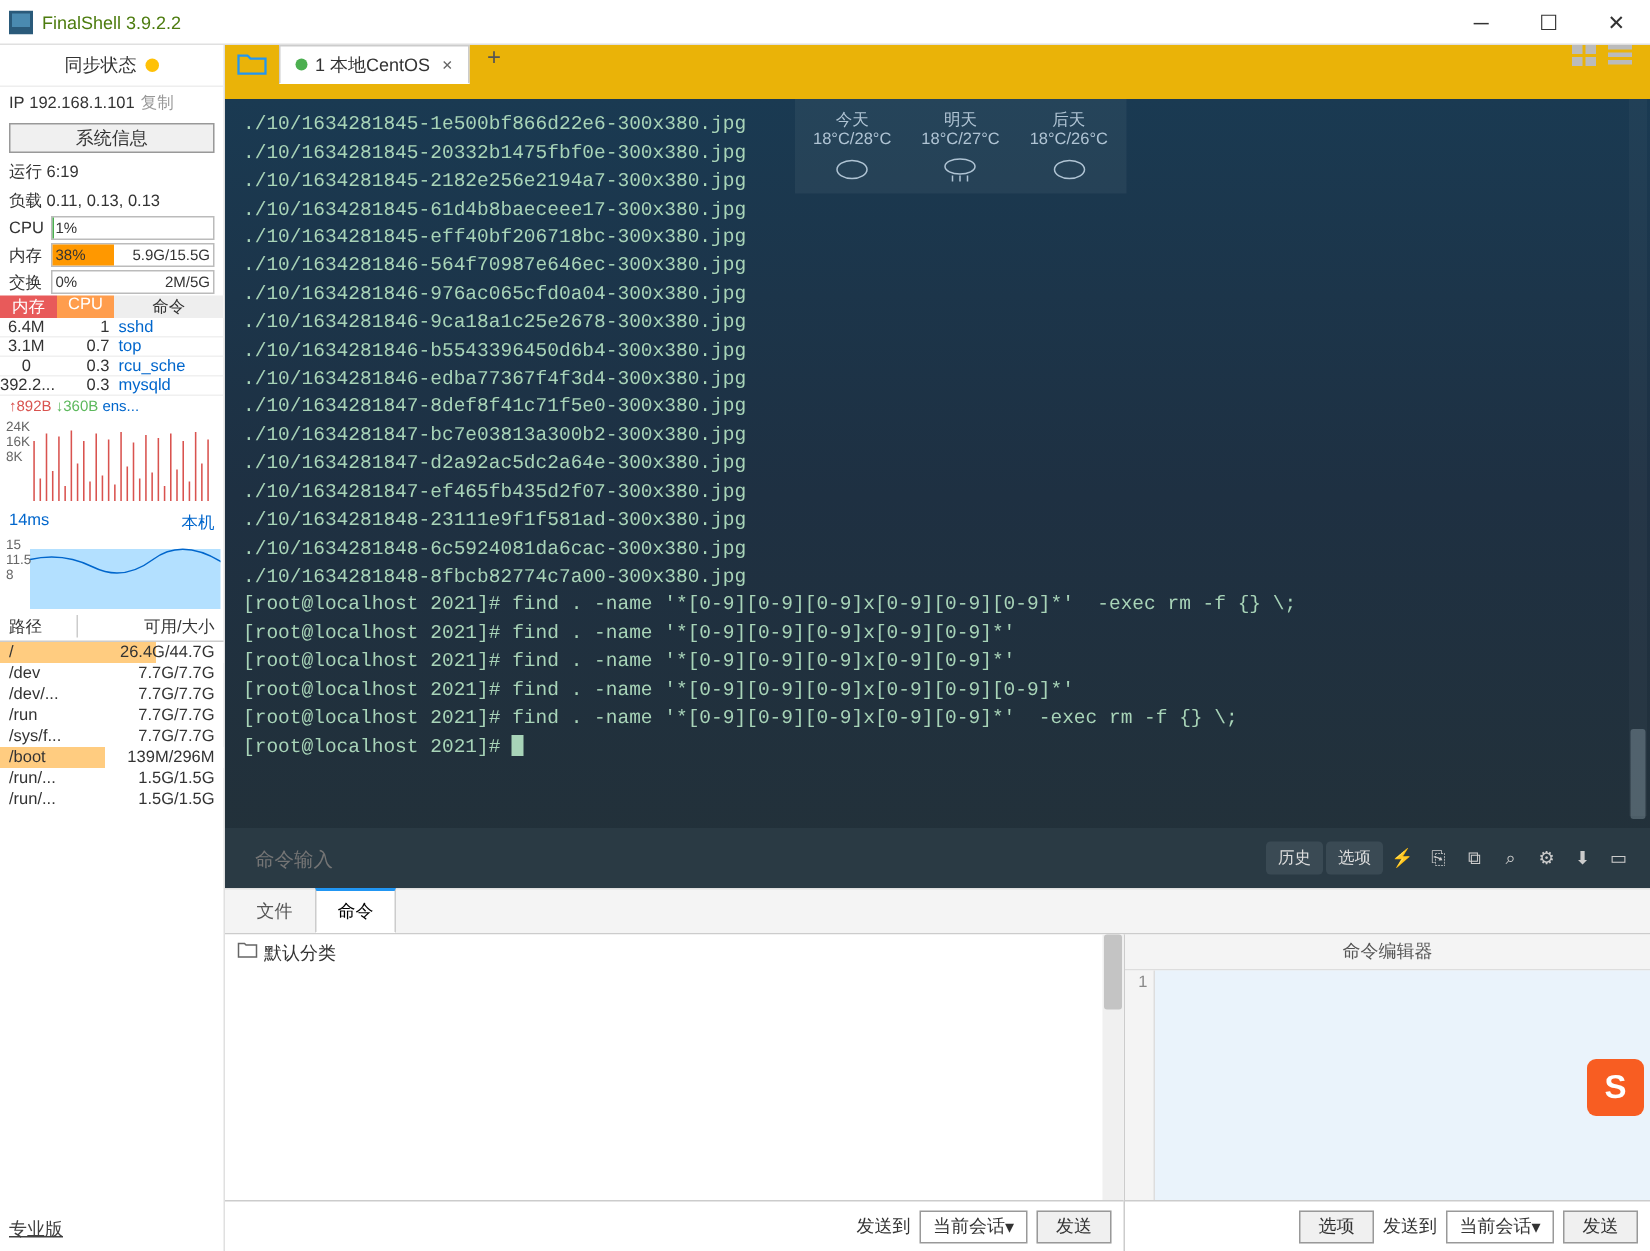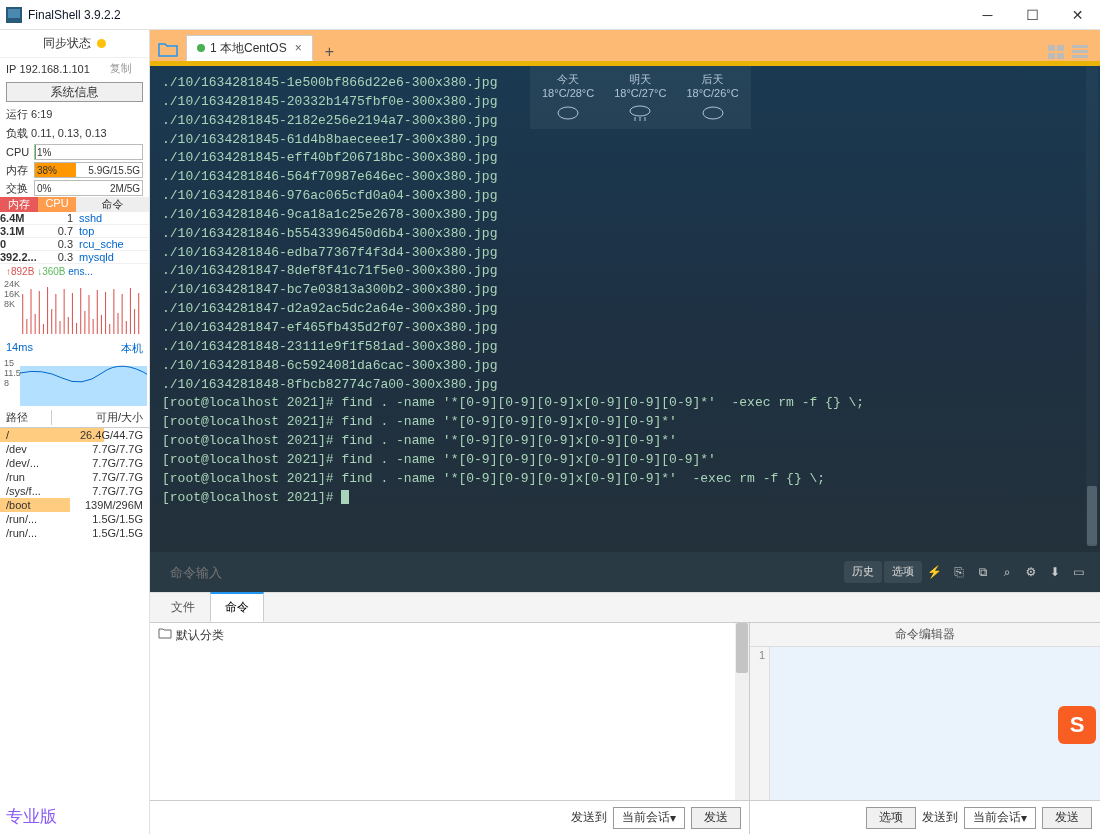--- a/index.html
+++ b/index.html
@@ -1,60 +1,60 @@
 <!DOCTYPE html>
 <html><head>
 <meta charset="utf-8">
 <style>
 * { margin:0; padding:0; box-sizing:border-box; font-family:"Microsoft YaHei","Segoe UI",Arial,sans-serif; }
 body { background:#fff; overflow:hidden; width:1100px; height:834px; font-size:12px; color:#333;}
 .titlebar { height:30px; display:flex; align-items:center; border-bottom:1px solid #e0e0e0; padding-left:6px;}
 .titlebar .logo { width:16px; height:16px; margin-right:6px; display:flex; align-items:center;}
-.titlebar .title { font-size:12px; color:#0f172a; flex:1;}
+.titlebar .title { font-size:12px; color:#4d7c0f; flex:1;}
 .winbtns { display:flex; height:100%;}
 .winbtn { width:45px; display:flex; align-items:center; justify-content:center; font-size:14px;}
 .app-body { display:flex; height:804px;}
 .sidebar { width:150px; border-right:1px solid #e0e0e0; display:flex; flex-direction:column; background:#fff;}
 .sync { display:flex; align-items:center; padding:5px 6px; font-size:12px; border-bottom:1px solid #eee;justify-content:center;}
 .dot { width:9px; height:9px; border-radius:50%; background:#ffc107; margin-left:6px;}
 .iprow { display:flex; align-items:center; padding:3px 6px; font-size:11px;}
-.copy-btn { font-size:11px; color:#999; margin-left:20px;}
+.copy-btn { font-size:11px; color:#999; margin-left:4px;}
 .sysinfo-btn { margin:3px 6px; height:20px; border:1px solid #999; background:#f0f0f0; display:flex; align-items:center; justify-content:center; font-size:12px;}
 .stat-line { padding:2px 6px; font-size:11px;}
 .stat-row { display:flex; align-items:center; padding:1px 6px; font-size:11px;}
 .stat-row .lbl { width:28px;}
 .bar { height:16px; flex:1; border:1px solid #bbb; background:#fff; position:relative; display:flex; align-items:center;}
 .bar-fill { position:absolute; left:0; top:0; bottom:0;}
 .bar-text { position:relative; font-size:10px; padding-left:2px; display:flex; width:100%; justify-content:space-between; padding-right:2px;}
 .proctable { font-size:11px;}
 .proctable .hdr { display:flex; background:#fff;}
 .proctable .hdr span:nth-child(1){width:38px;background:#e85a5a;color:#fff;text-align:center;}
 .proctable .hdr span:nth-child(2){width:38px;background:#ff9d4d;color:#fff;text-align:center;}
 .proctable .hdr span:nth-child(3){flex:1;background:#eee;text-align:center;}
 .proctable .prow { display:flex; border-bottom:1px solid #f0f0f0;}
-.proctable .prow span:nth-child(1){width:38px;text-align:left;padding-right:3px;font-weight:bold;}
+.proctable .prow span:nth-child(1){width:38px;text-align:center;padding-right:3px;}
 .proctable .prow span:nth-child(2){width:38px;text-align:right;padding-right:3px;}
 .proctable .prow span:nth-child(3){flex:1;padding-left:3px; color:#0066cc;}
 .netrow { display:flex; padding:2px 6px; font-size:10px;}
 .netrow .up{color:#d9534f;} .netrow .dn{color:#5cb85c;}
 .netgraph { height:60px; margin:0 2px; position:relative;}
 .netgraph svg { width:100%; height:100%;}
 .pingrow { display:flex; justify-content:space-between; padding:2px 6px; color:#0066cc; font-size:11px;}
 .pinggraph { height:50px; margin:0 2px;}
 .diskhdr { display:flex; padding:2px 2px; font-size:11px; border-bottom:1px solid #ccc;}
 .diskhdr span:nth-child(1){width:50px;border-right:1px solid #ccc;padding-left:4px;}
 .diskhdr span:nth-child(2){flex:1;text-align:right;padding-right:4px;}
 .drow { display:flex; font-size:11px; padding:1px 2px;}
 .drow span:nth-child(1){width:50px;padding-left:4px;}
 .drow span:nth-child(2){flex:1;text-align:right;padding-right:4px;}
 .dbar{background:linear-gradient(to right,#ffcc80 70%,#fff 70%);}
 .dbar2{background:linear-gradient(to right,#ffcc80 47%,#fff 47%);}
-.prolink { margin-top:auto; padding:6px; color:#8b5cf6; font-size:17px;}
+.prolink { margin-top:auto; padding:6px; color:#404040; font-size:12px;text-decoration:underline;}
 .main { flex:1; display:flex; flex-direction:column;}
-.tabbar { height:36px; display:flex; align-items:flex-end; padding-left:6px; background:#fdba74; border-bottom:5px solid #eab308;}
+.tabbar { height:36px; display:flex; align-items:flex-start; padding-left:6px; background:#eab308; border-bottom:1px solid #eab308;}
 .folder-icon { width:24px; height:24px; display:flex; align-items:center; justify-content:center; margin-right:6px;}
 .tab { display:flex; align-items:center; height:26px; padding:0 10px; border:1px solid #ccc; background:#fff; border-bottom-color:#fff; font-size:12px; margin-right:6px;}
 .tab .statusdot{ width:8px;height:8px;border-radius:50%;background:#4caf50;margin-right:5px;}
 .tab .close{margin-left:8px;color:#666;}
 .addtab { color:#555; font-size:16px; padding:0 6px;}
 .viewbtns { margin-left:auto; display:flex; padding-right:8px; gap:4px;}
 .viewbtn{width:20px;height:16px;display:flex;}
 .terminal-wrap{ flex:0 0 526px; position:relative; background:linear-gradient(180deg,#1a3a52,#1e3042 50%,#233139); }
 .weather{position:absolute;top:0;left:380px;display:flex;gap:20px;background:rgba(255,255,255,0.05);padding:6px 12px;justify-content:center;}
 .wcol{display:flex;flex-direction:column;align-items:center;color:#b0c4d4;font-size:11px;}

